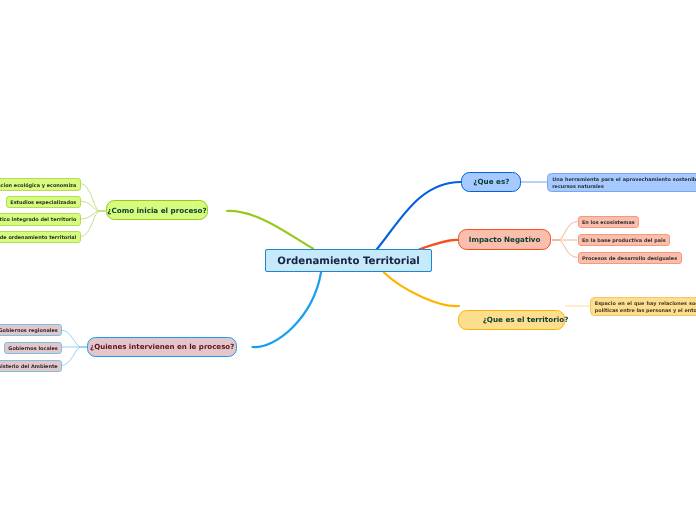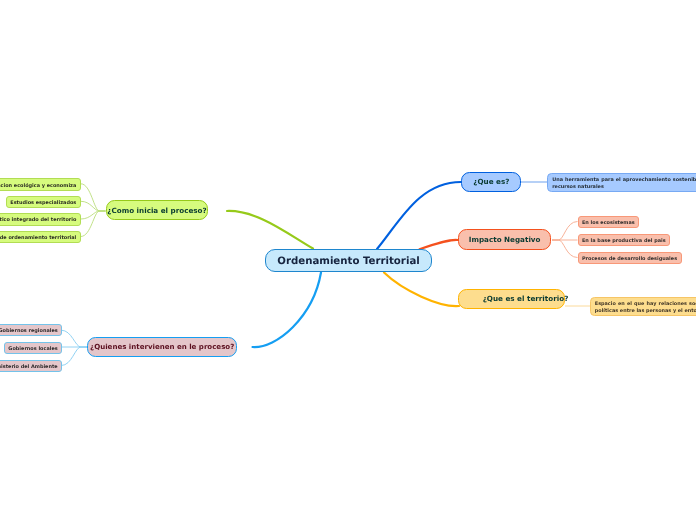--- a/index.html
+++ b/index.html
@@ -9,29 +9,29 @@
        -webkit-font-smoothing:antialiased;
        text-rendering:geometricPrecision;}
   #canvas{position:relative;width:696px;height:520px;background:#fff;}
   svg.links{position:absolute;left:0;top:0;width:696px;height:520px;overflow:visible;z-index:1;}
 
   .node{position:absolute;box-sizing:border-box;display:flex;align-items:center;
         justify-content:center;white-space:nowrap;z-index:3;font-weight:bold;text-align:right;}
 
   
   #central{left:265px;top:248.8px;width:167px;height:23px;
-           background:#c7e9fc;border:1.7px solid #1e86ce;border-radius:10px;
+           background:#c7e9fc;border:1.7px solid #1e86ce;border-radius:2px;
            font-size:10.2px;color:#16243f;}
 
   
   .branch{font-size:7.2px;border-radius:8.5px;}
 
   #b-quees     {left:461.3px; top:171.8px;width:60px; height:20.4px;background:#a6caff;border:1.6px solid #0060df;color:#093a31;}
   #b-impacto   {left:457.9px;top:229.4px;width:93.5px; height:20.4px;background:#f9bfac;border:1.6px solid #f4511e;color:#093a31;}
-  #b-territorio{left:458px;top:289px;width:107px;height:19.5px;background:#fddd8e;border:1.6px solid #ffb300;color:#093a31;padding-left:28px;}
+  #b-territorio{left:458px;top:310px;width:107px;height:19.5px;background:#fddd8e;border:1.6px solid #ffb300;color:#093a31;padding-left:28px;}
   #b-inicia    {left:106px;top:200px;width:102px;height:20px;background:#d6fb7e;border:1.6px solid #96ca1a;color:#093a31;}
   #b-quienes   {left:87.2px; top:337.2px;width:150px;height:19.5px;background:#e4c6ca;border:1.6px solid #159ef2;color:#5c1020;font-size:7.05px;}
 
   
   .leaf{position:absolute;box-sizing:border-box;display:flex;align-items:center;
         white-space:nowrap;z-index:3;font-weight:bold;font-size:4.95px;border-radius:3px;
         height:12.4px;padding:0 3.5px;}
   .leaf > span{transform:translateY(0.6px);}
   #central > span{transform:translateY(1.3px);}
   .branch > span{transform:translateY(0.4px);}

